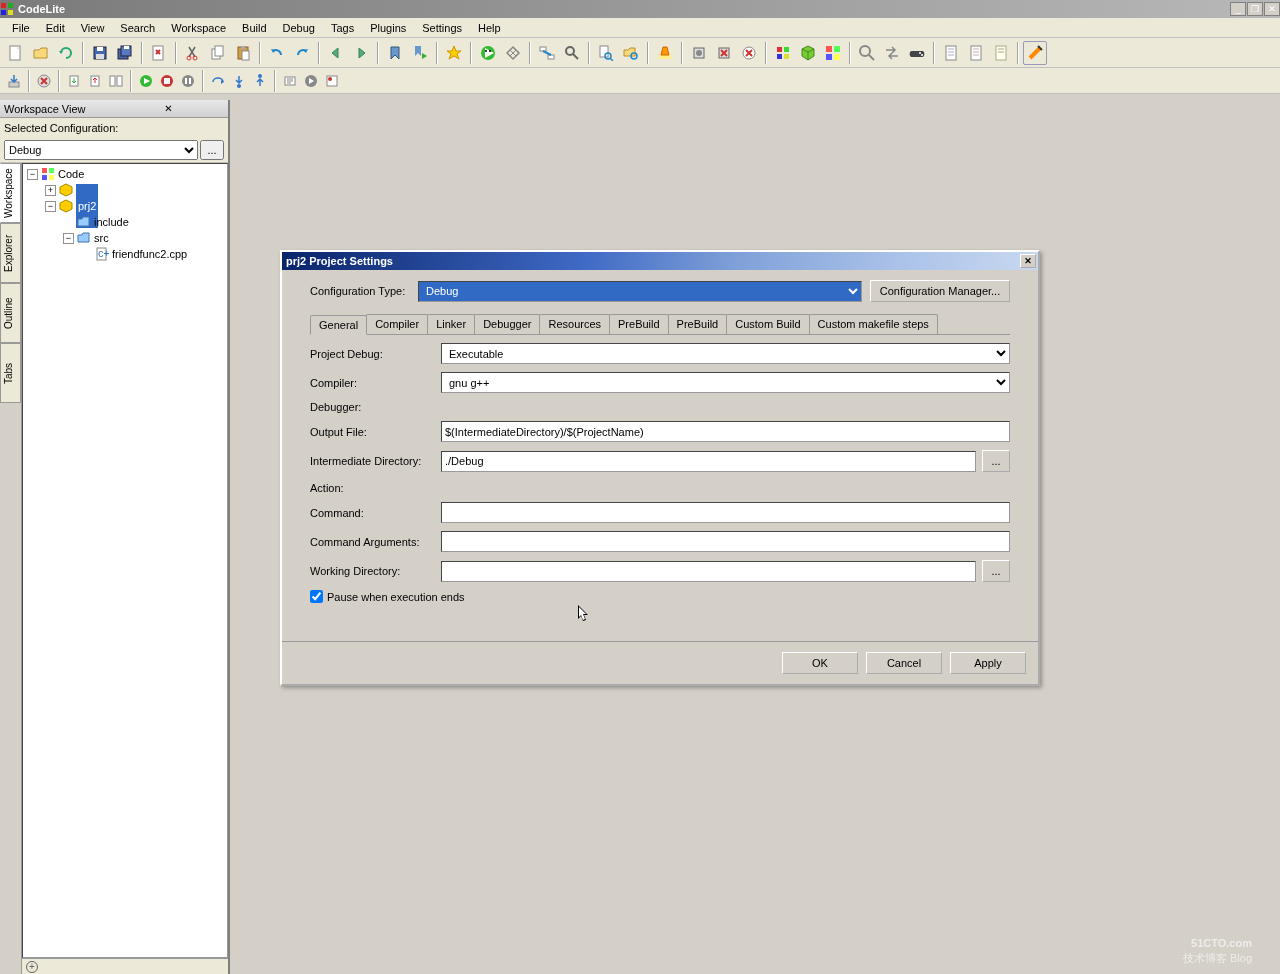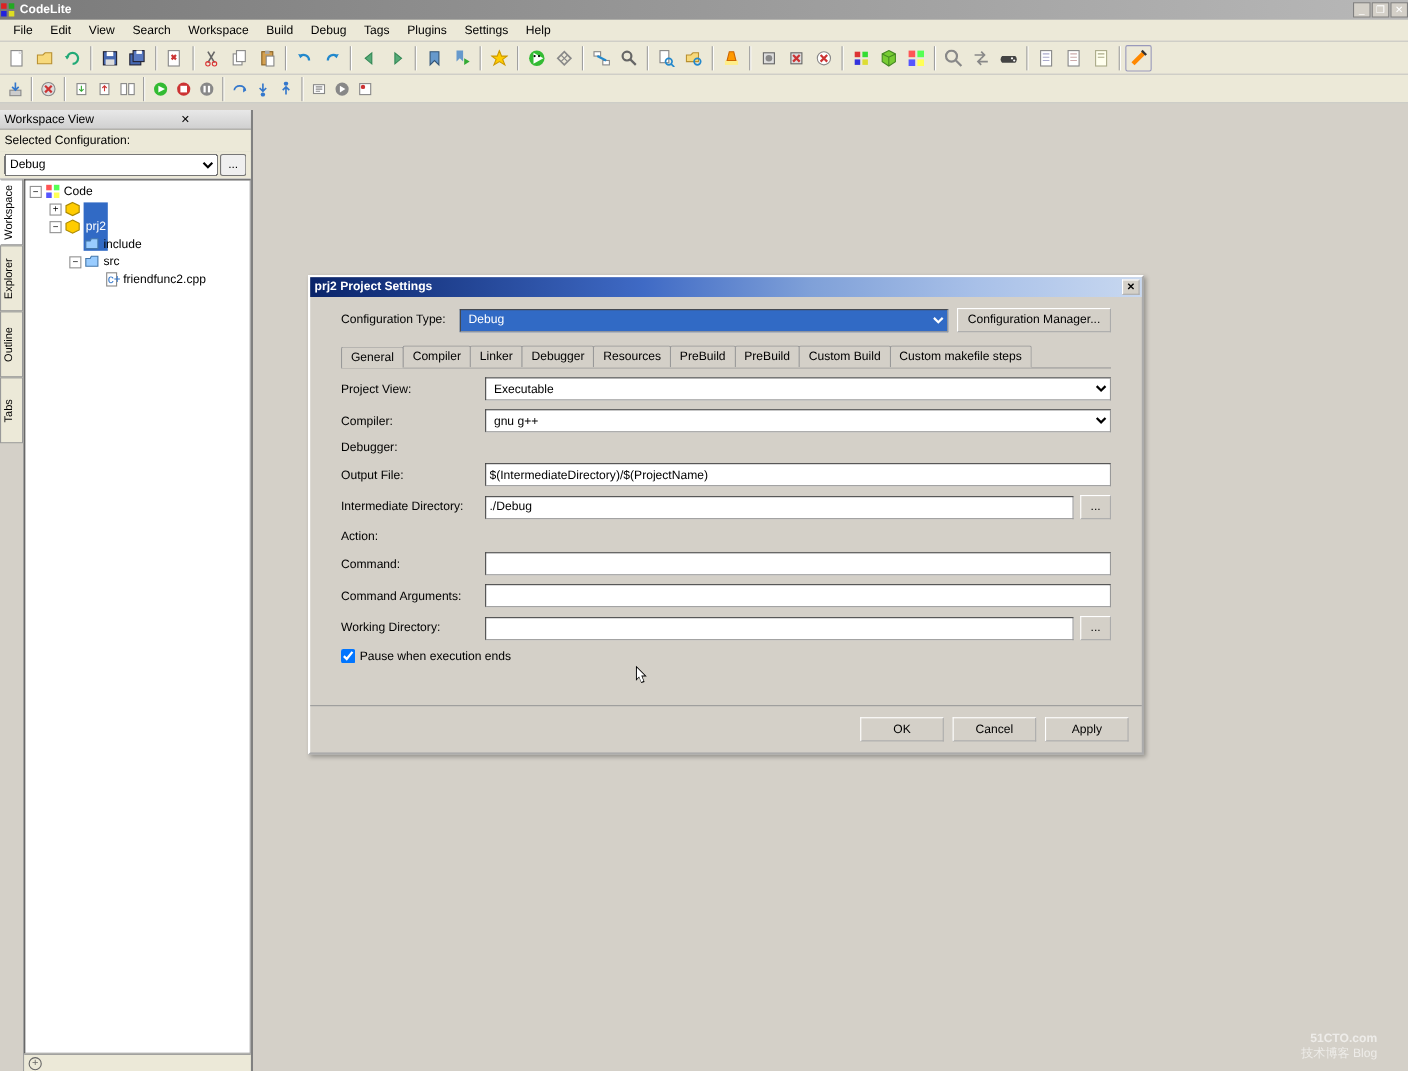--- a/index.html
+++ b/index.html
@@ -550,21 +550,21 @@
       <div class="tab">Linker</div>
       <div class="tab">Debugger</div>
       <div class="tab">Resources</div>
       <div class="tab">PreBuild</div>
       <div class="tab">PreBuild</div>
       <div class="tab">Custom Build</div>
       <div class="tab">Custom makefile steps</div>
     </div>
 
     <div class="form-row">
-      <label>Project View:</label>
+      <label>Project Debug:</label>
       <select><option>Executable</option></select>
     </div>
     <div class="form-row">
       <label>Compiler:</label>
       <select><option>gnu g++</option></select>
     </div>
     <div class="form-row">
       <label>Debugger:</label>
     </div>
     <div class="form-row">

